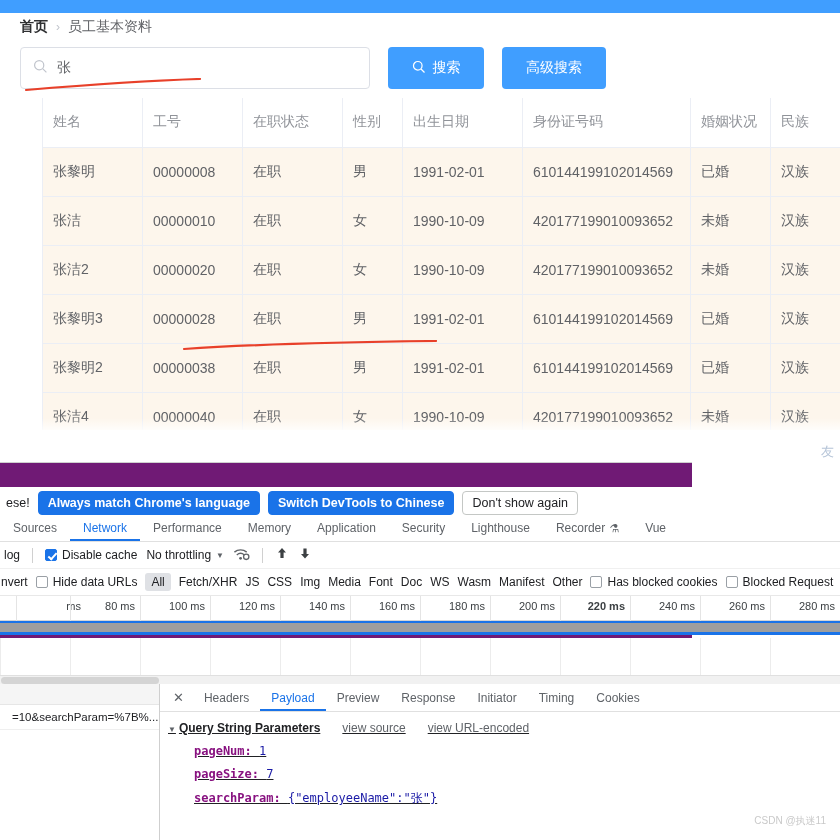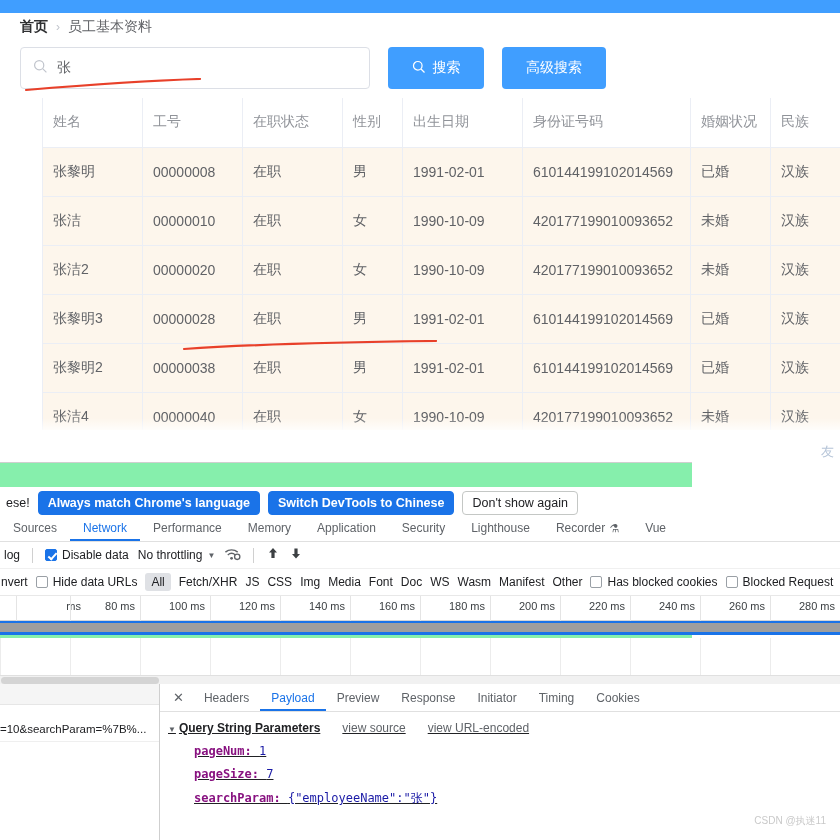--- a/index.html
+++ b/index.html
@@ -94,21 +94,21 @@
     background: linear-gradient(to bottom, rgba(255,255,255,0) 0%, #fff 85%);
   }
   .ghost-text {
     position: absolute; right: 6px; top: 443px;
     font-size: 13px; color: #b6c5d8;
   }
 
   
   .dt {
     position: absolute; top: 462px; left: 0; width: 692px; height: 378px;
-    background: #86efac;
+    background: #701a75;
     border-top: 1px solid #cfcfcf;
     font-family: "Liberation Sans", "DejaVu Sans", sans-serif;
   }
   .dt-banner {
     height: 32px; display: flex; align-items: center; gap: 8px;
     padding: 0 6px; background: #fff;
     position: relative; top: 24px;
   }
   .dt-banner .bmsg { font-size: 12.5px; color: #202124; white-space: nowrap; }
   .bbtn {
@@ -201,24 +201,23 @@
   }
 
   
   .req-list {
     position: absolute; top: 221px; left: 0; width: 160px; height: 157px;
     background: #fff; border-right: 1px solid #cfcfcf;
     font-size: 11.5px; color: #202124;
   }
   .req-list .hdr { height: 21px; border-bottom: 1px solid #e6e6e6; background: #f5f5f5; }
   .req-row {
-    height: 25px; display: flex; align-items: center; padding-left: 0;
+    height: 25px; display: flex; align-items: center; padding-left: 12px;
     white-space: nowrap; overflow: hidden; border-bottom: 1px solid #efefef;
     cursor: pointer;
-    margin-top: 12px;
   }
 
   .detail {
     position: absolute; top: 221px; left: 160px; width: 680px; height: 157px;
     background: #fff;
   }
   .detail-tabs {
     height: 28px; display: flex; align-items: center; gap: 0;
     border-bottom: 1px solid #e0e0e0; padding-left: 4px;
   }
@@ -433,21 +432,21 @@
         <div class="dt-tab">
           <span>Vue</span>
         </div>
       </div>
 
     <div class="dt-toolbar1">
       <span>log</span>
       <span class="vdiv"></span>
       <span class="lblrow">
         <span class="cb on"></span>
-        <span>Disable data</span>
+        <span>Disable cache</span>
       </span>
       <span class="lblrow">
         <span>No throttling</span>
         <span class="caret">▼</span>
       </span>
       <span>
         <svg width="17" height="14" viewBox="0 0 18 14">
           <path d="M1.5,5 A10,10 0 0 1 14.5,5" fill="none" stroke="#5f6368" stroke-width="1.5"></path>
           <path d="M4,8 A6.2,6.2 0 0 1 12,8" fill="none" stroke="#5f6368" stroke-width="1.5"></path>
           <circle cx="8" cy="11.6" r="1.5" fill="#5f6368"></circle>
@@ -515,21 +514,21 @@
         </div>
         <div class="tick" style="left: 350px; width: 70px;">
           <span>160 ms</span>
         </div>
         <div class="tick" style="left: 420px; width: 70px;">
           <span>180 ms</span>
         </div>
         <div class="tick" style="left: 490px; width: 70px;">
           <span>200 ms</span>
         </div>
-        <div class="tick" style="left: 560px; width: 70px;">
+        <div class="tick" style="left: 560px; width: 70px; font-weight: bold;">
           <span>220 ms</span>
         </div>
         <div class="tick" style="left: 630px; width: 70px;">
           <span>240 ms</span>
         </div>
         <div class="tick" style="left: 700px; width: 70px;">
           <span>260 ms</span>
         </div>
         <div class="tick" style="left: 770px; width: 70px;">
           <span>280 ms</span>

